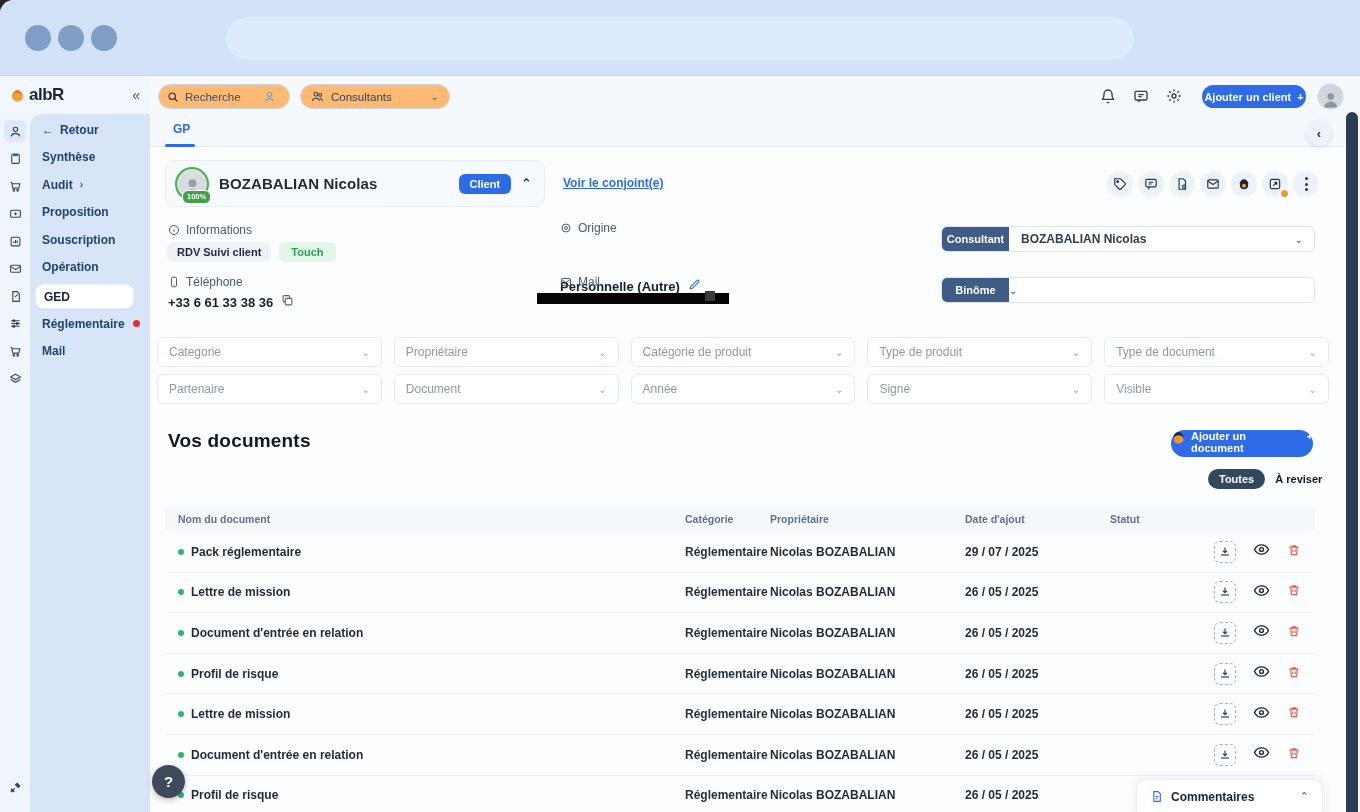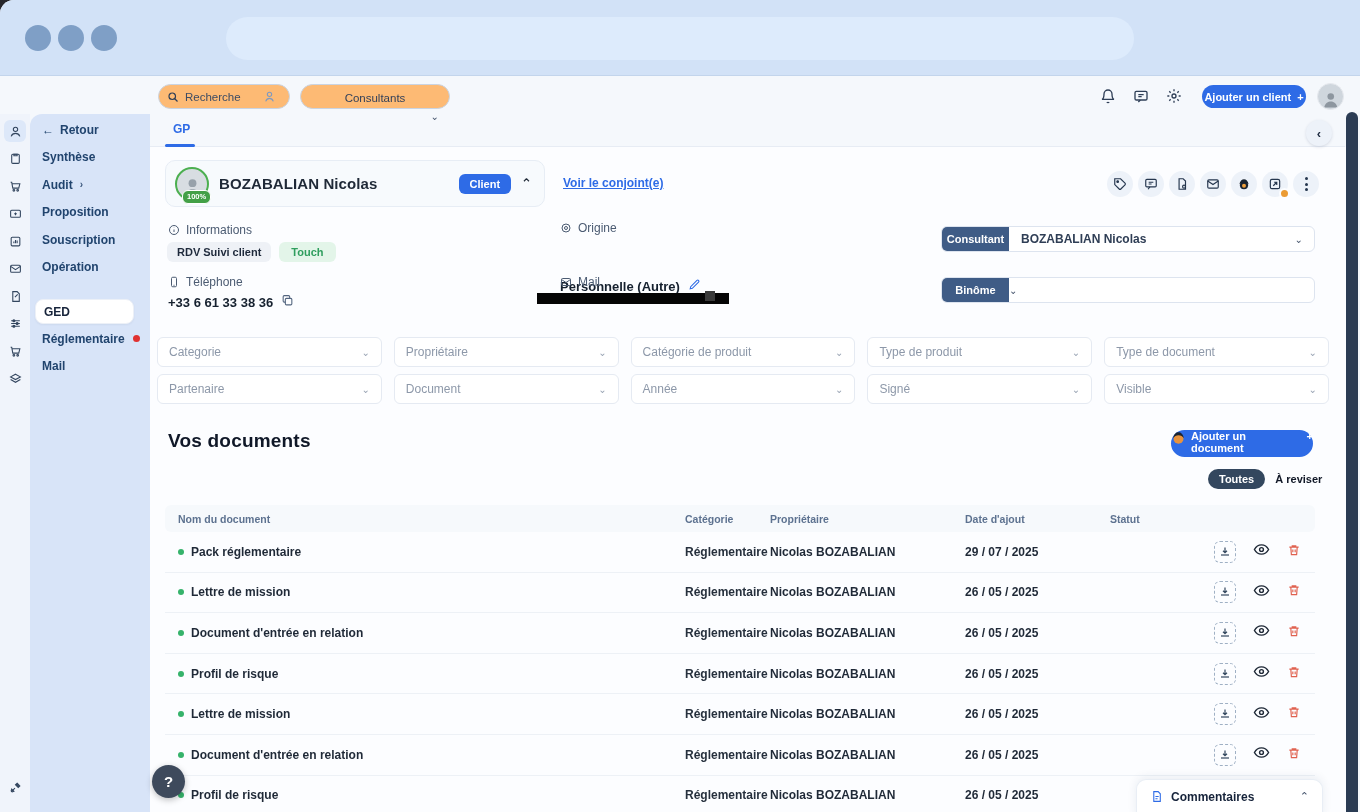--- a/index.html
+++ b/index.html
@@ -18,29 +18,29 @@
   .collapse-glyph { margin-left:auto; color:#44536b; font-size:14px; cursor:pointer; }
   .rail { position:absolute; left:0; top:114px; width:30px; height:698px; background:#f0f4fb; display:flex; flex-direction:column; align-items:center; padding-top:6px; z-index:3; }
   .rail .ric { width:22px; height:22px; border-radius:6px; display:flex; align-items:center; justify-content:center; color:#33465f; margin-bottom:5.5px; }
   .rail .ric.sel { background:#dde8f9; }
   .rail .ric svg { width:13px; height:13px; }
   .rail-bottom { position:absolute; left:4px; top:662px; }
   .nav { position:absolute; left:30px; top:114px; width:120px; height:698px; background:#d8e4f8; border-radius:12px 0 0 0; padding-top:2px; z-index:3; }
   .nav-item { height:27.5px; display:flex; align-items:center; padding:0 10px 0 12px; font-size:12px; font-weight:600; color:#21446e; cursor:pointer; }
   .nav-item .arrow { margin-right:6px; font-size:12px; }
   .nav-item .chev { margin-left:7px; font-size:10px; color:#3a567c; }
-  .nav-item.sel { background:#ffffff; border:1px solid #ecf0f7; border-radius:8px; margin:18px 16px 1px 5px; height:25px; padding-left:8px; color:#16233a; box-shadow:0 1px 2px rgba(30,50,90,.06); }
+  .nav-item.sel { background:#ffffff; border:1px solid #ecf0f7; border-radius:8px; margin:3px 16px 1px 5px; height:25px; padding-left:8px; color:#16233a; box-shadow:0 1px 2px rgba(30,50,90,.06); }
   .nav-item .reddot { margin-left:auto; width:7px; height:7px; border-radius:50%; background:#e03131; }
 
   
   .pill { position:absolute; top:84px; height:25px; background:#fdba74; border:1px solid #c9d4e3; border-radius:13px; display:flex; align-items:center; font-size:11.5px; color:#33415a; }
   .search-pill { left:158px; width:132px; padding:0 8px; gap:6px; }
   .search-pill input { border:none; outline:none; width:72px; font-size:11.5px; color:#33415a; background:transparent; font-family:inherit; }
   .search-pill input::placeholder { color:#3d4c64; }
-  .cons-pill { left:300px; width:150px; padding:0 10px; gap:7px;flex-direction:column; }
+  .cons-pill { left:300px; width:150px; padding:0 10px; gap:7px; }
   .cons-pill .chev { margin-left:auto; color:#44536b; font-size:10px; }
   .tico { position:absolute; top:88px; color:#2f3f57; }
   .tico svg { width:16px; height:16px; }
   .add-client { position:absolute; left:1202px; top:85px; width:104px; height:23px; border-radius:12px; background:#2e6be6; color:#fff; font-size:11px; font-weight:700; display:flex; align-items:center; justify-content:center; gap:6px; cursor:pointer; }
   .avatar-top { position:absolute; left:1317px; top:83px; width:27px; height:27px; border-radius:50%; background:#cfd6dd; overflow:hidden; display:flex; align-items:flex-end; justify-content:center; border:1px solid #e6e9ee; }
 
   
   .tabrow { position:absolute; left:150px; top:114px; width:1195px; height:33px; border-bottom:1px solid #e7ecf4; }
   .tab { position:absolute; left:23px; top:8px; font-size:12px; font-weight:700; color:#2e6be6; }
   .tab-underline { position:absolute; left:15px; top:30px; width:30px; height:3px; border-radius:2px; background:#2e6be6; }
@@ -129,20 +129,30 @@
 
 <div class="window">
 
   <div class="chrome">
     <span class="dot" style="left:25px"></span>
     <span class="dot" style="left:58px"></span>
     <span class="dot" style="left:91px"></span>
     <div class="addr"></div>
   </div>
 
+  <div class="side-head">
+    <span class="logo">
+      <svg width="15" height="15" viewBox="0 0 24 24">
+          <circle cx="12" cy="13" r="9" fill="#f0a03c"></circle>
+          <path d="M4 12c1-6 5-9 8-9s7 3 8 9c-2-3-4-4-8-4s-6 1-8 4z" fill="#e07b28"></path>
+        </svg>
+      <span>albR</span>
+    </span>
+    <span class="collapse-glyph">«</span>
+  </div>
 
   <div class="rail">
     <span class="ric sel">
         <svg viewBox="0 0 24 24" fill="none" stroke="currentColor" stroke-width="2">
           <circle cx="12" cy="8" r="4"></circle>
           <path d="M4 21c1.5-4 5-5.5 8-5.5s6.5 1.5 8 5.5"></path>
         </svg>
       </span>
     <span class="ric">
         <svg viewBox="0 0 24 24" fill="none" stroke="currentColor" stroke-width="2">

